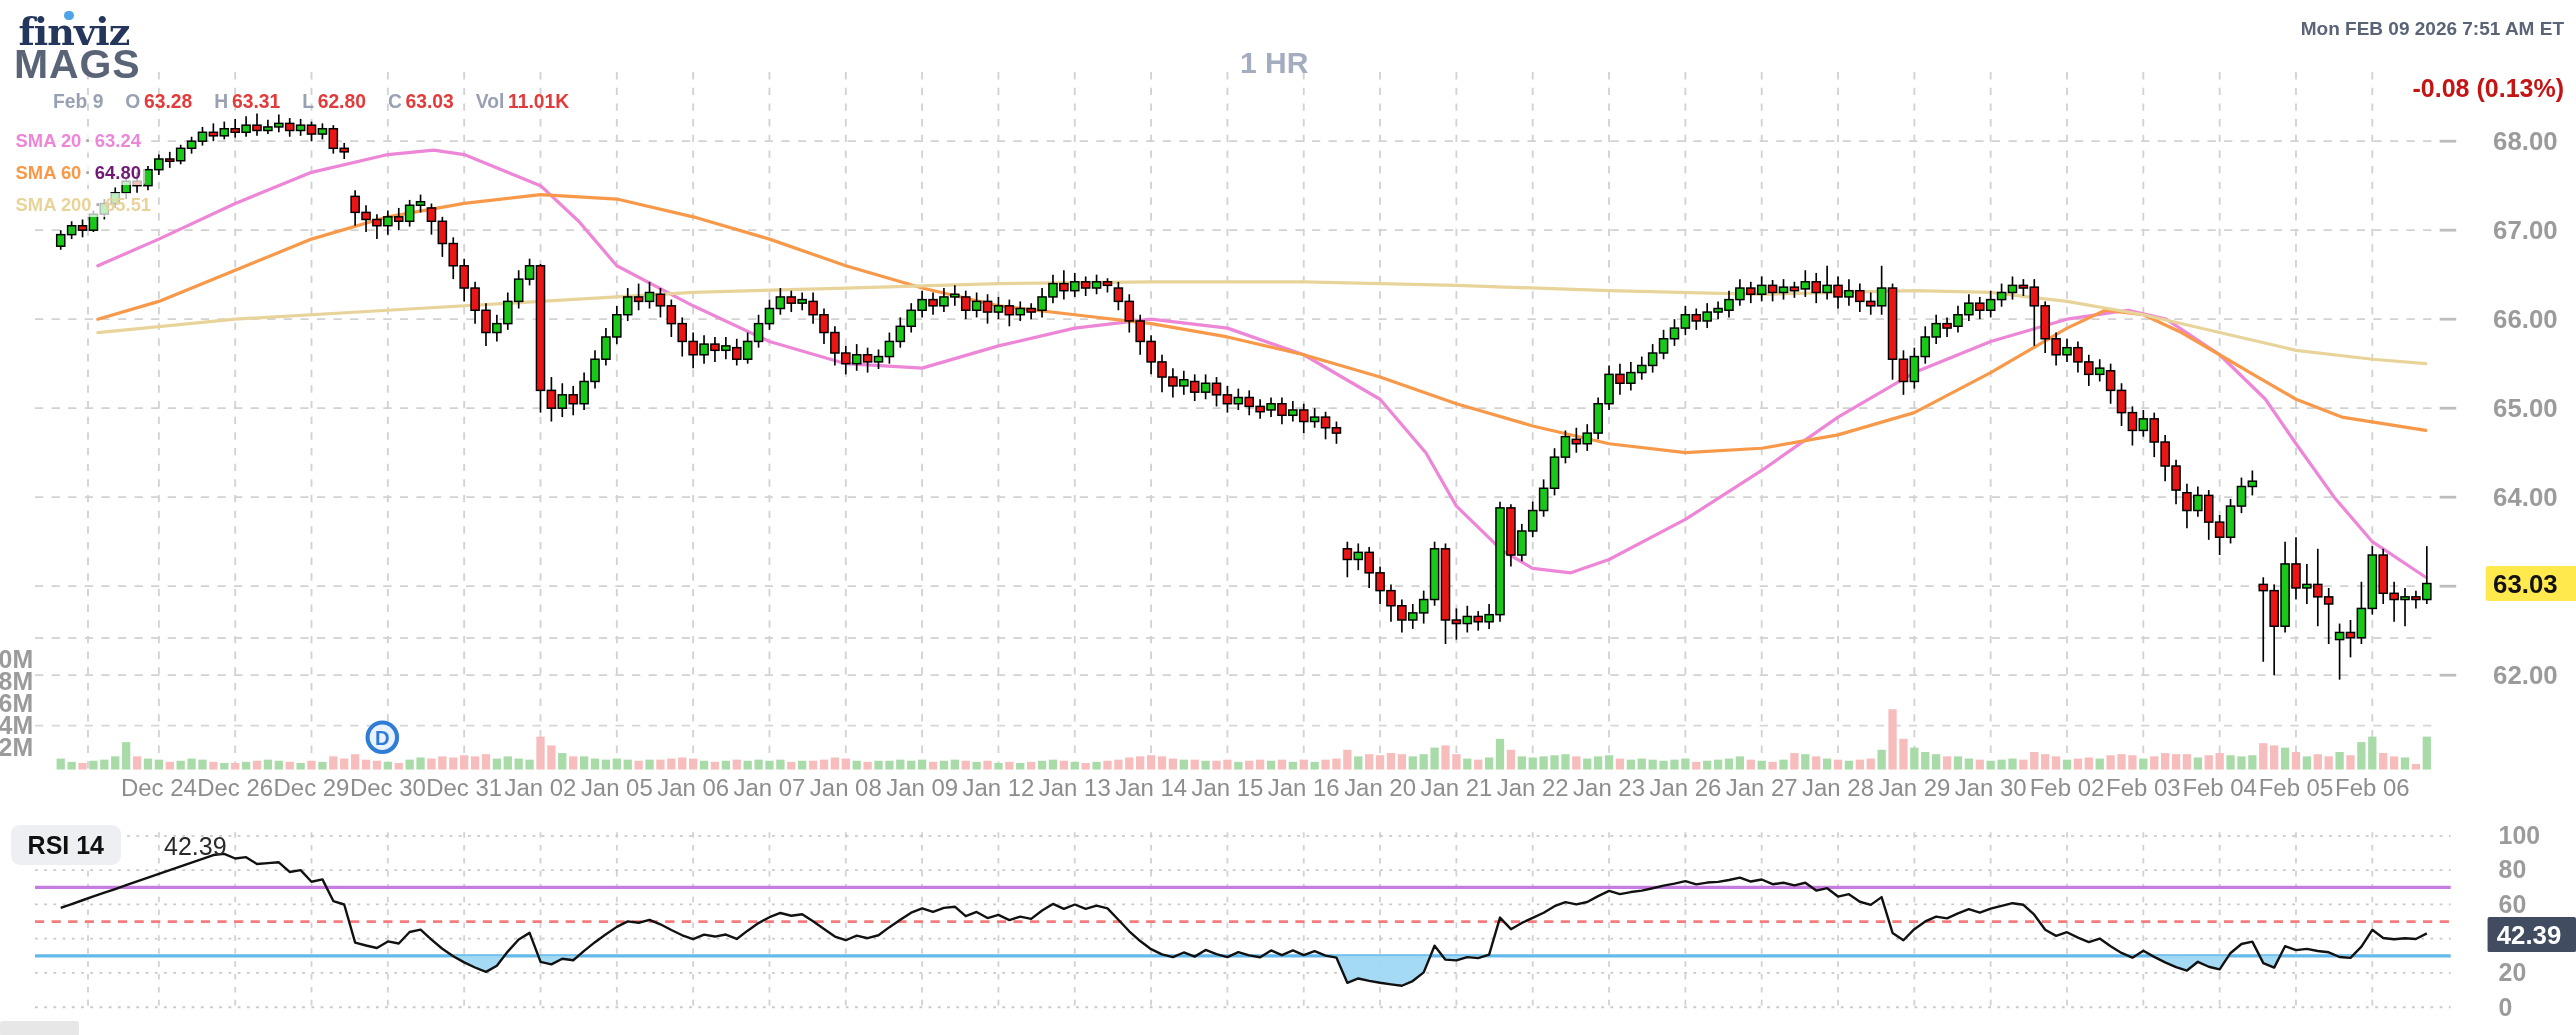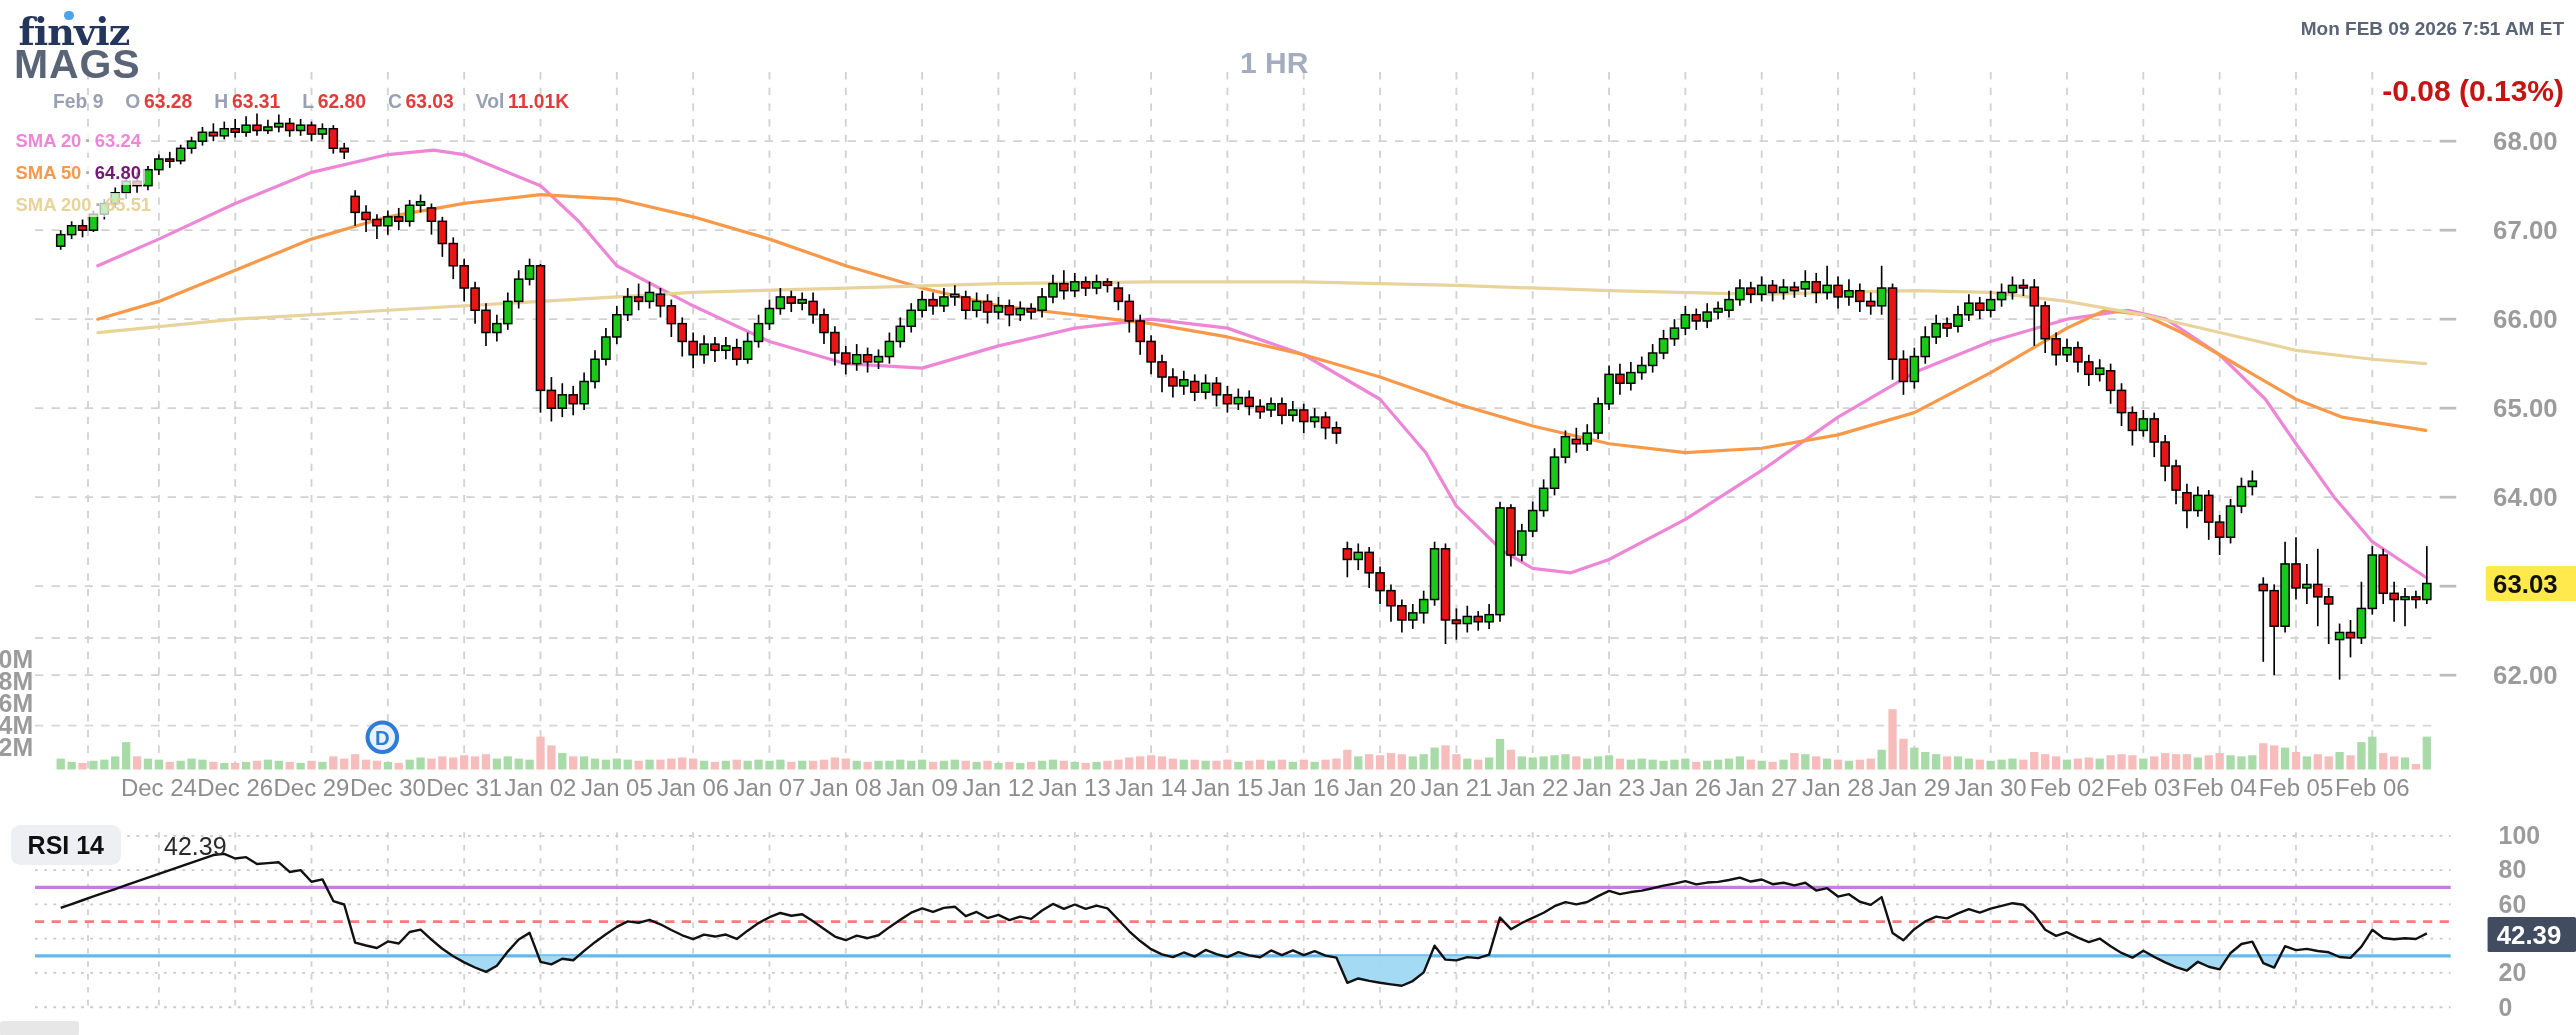--- a/index.html
+++ b/index.html
@@ -15,21 +15,21 @@
   .ticker{left:14px;top:41px;font-size:41px;font-weight:700;color:#5a6477;letter-spacing:0.9px;}
   .quote{left:53px;top:91px;display:flex;gap:22px;font-size:19.3px;font-weight:600;text-align:right;}
   .quote .lab{color:#98a1b3;}
   .quote .val{color:#e23b3b;margin-left:3.7px;}
   .pair{display:flex;}
   .sma-row{left:11px;font-size:18.4px;font-weight:600;background:rgba(255,255,255,.72);
         padding:0.9px 4.6px;border-radius:2.8px;}
   .sma-row .dot{color:#a9a9a9;padding:0 3.7px;}
   .tf{left:1240px;top:46px;font-size:30px;font-weight:700;color:#a4adc0;}
   .dt{right:12px;top:18.4px;font-size:19px;font-weight:700;color:#5a6477;}
-  .chg{right:12px;top:74px;font-size:30px;font-weight:700;color:#c41414;}
+  .chg{right:12px;top:74px;font-size:25px;font-weight:700;color:#c41414;}
   .rsi-pill{left:11px;top:825px;background:#edeff3;border-radius:9.2px;padding:5.5px 16.6px;
         font-size:25px;font-weight:700;color:#101010;}
   .rsi-val{left:164px;top:832px;font-size:25px;font-weight:500;color:#2a2a2a;}
   .corner{position:absolute;left:0px;top:1021px;width:79px;height:14.7px;background:#e7e7e7;
         border-radius:2.8px;}
 </style>
 </head>
 <body>
 
 <div id="stage">
@@ -912,21 +912,21 @@
     <span class="pair">
         <span class="lab">Vol</span>
         <span class="val">11.01K</span>
       </span>
   </div>
 
   <div class="hdr-item sma-row" style="top:129px">
     <span style="color:#ee86d7">SMA 20</span><span class="dot">·</span><span style="color:#ee86d7">63.24</span>
   </div>
   <div class="hdr-item sma-row" style="top:161px">
-    <span style="color:#f8994a">SMA 50</span><span class="dot">·</span><span style="color:#701a75">64.80</span>
+    <span style="color:#f8994a">SMA 60</span><span class="dot">·</span><span style="color:#701a75">64.80</span>
   </div>
   <div class="hdr-item sma-row" style="top:193px">
     <span style="color:#e8d49b">SMA 200</span><span class="dot">·</span><span style="color:#e8d49b">65.51</span>
   </div>
 
   <div class="hdr-item tf">1 HR</div>
   <div class="hdr-item dt">Mon FEB 09 2026 7:51 AM ET</div>
   <div class="hdr-item chg">-0.08 (0.13%)</div>
 
   <div class="hdr-item rsi-pill">RSI 14</div>

